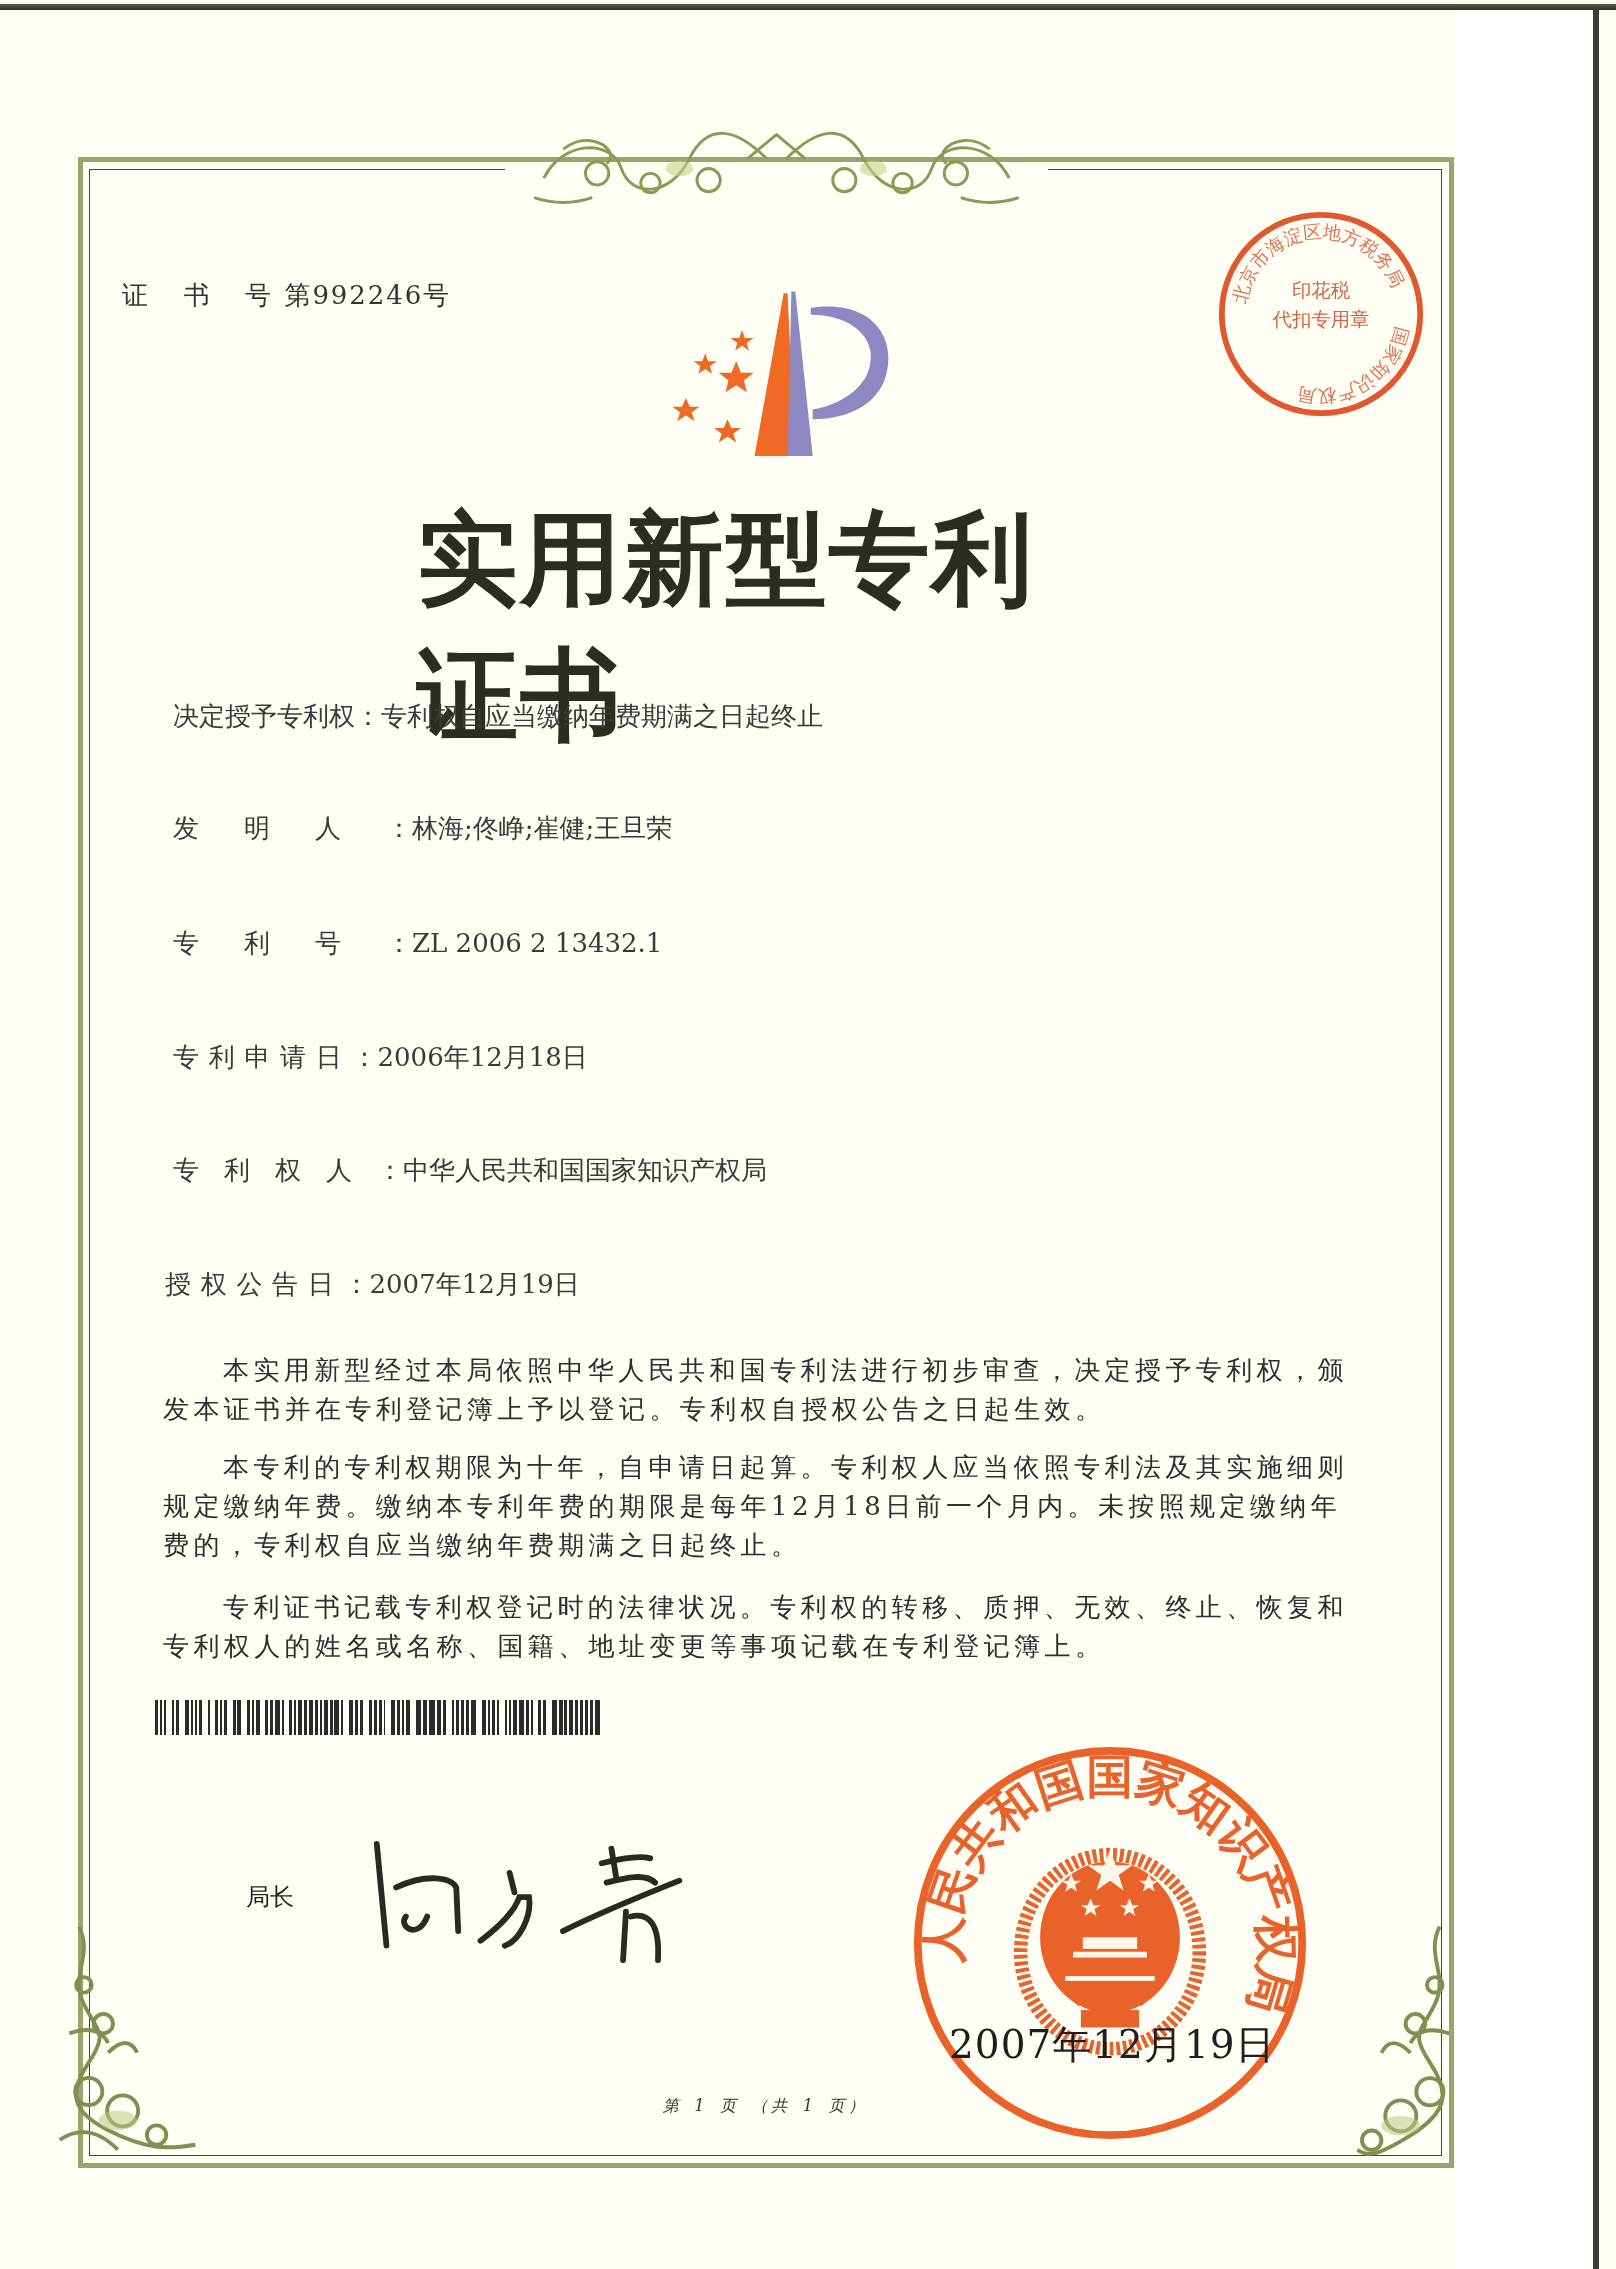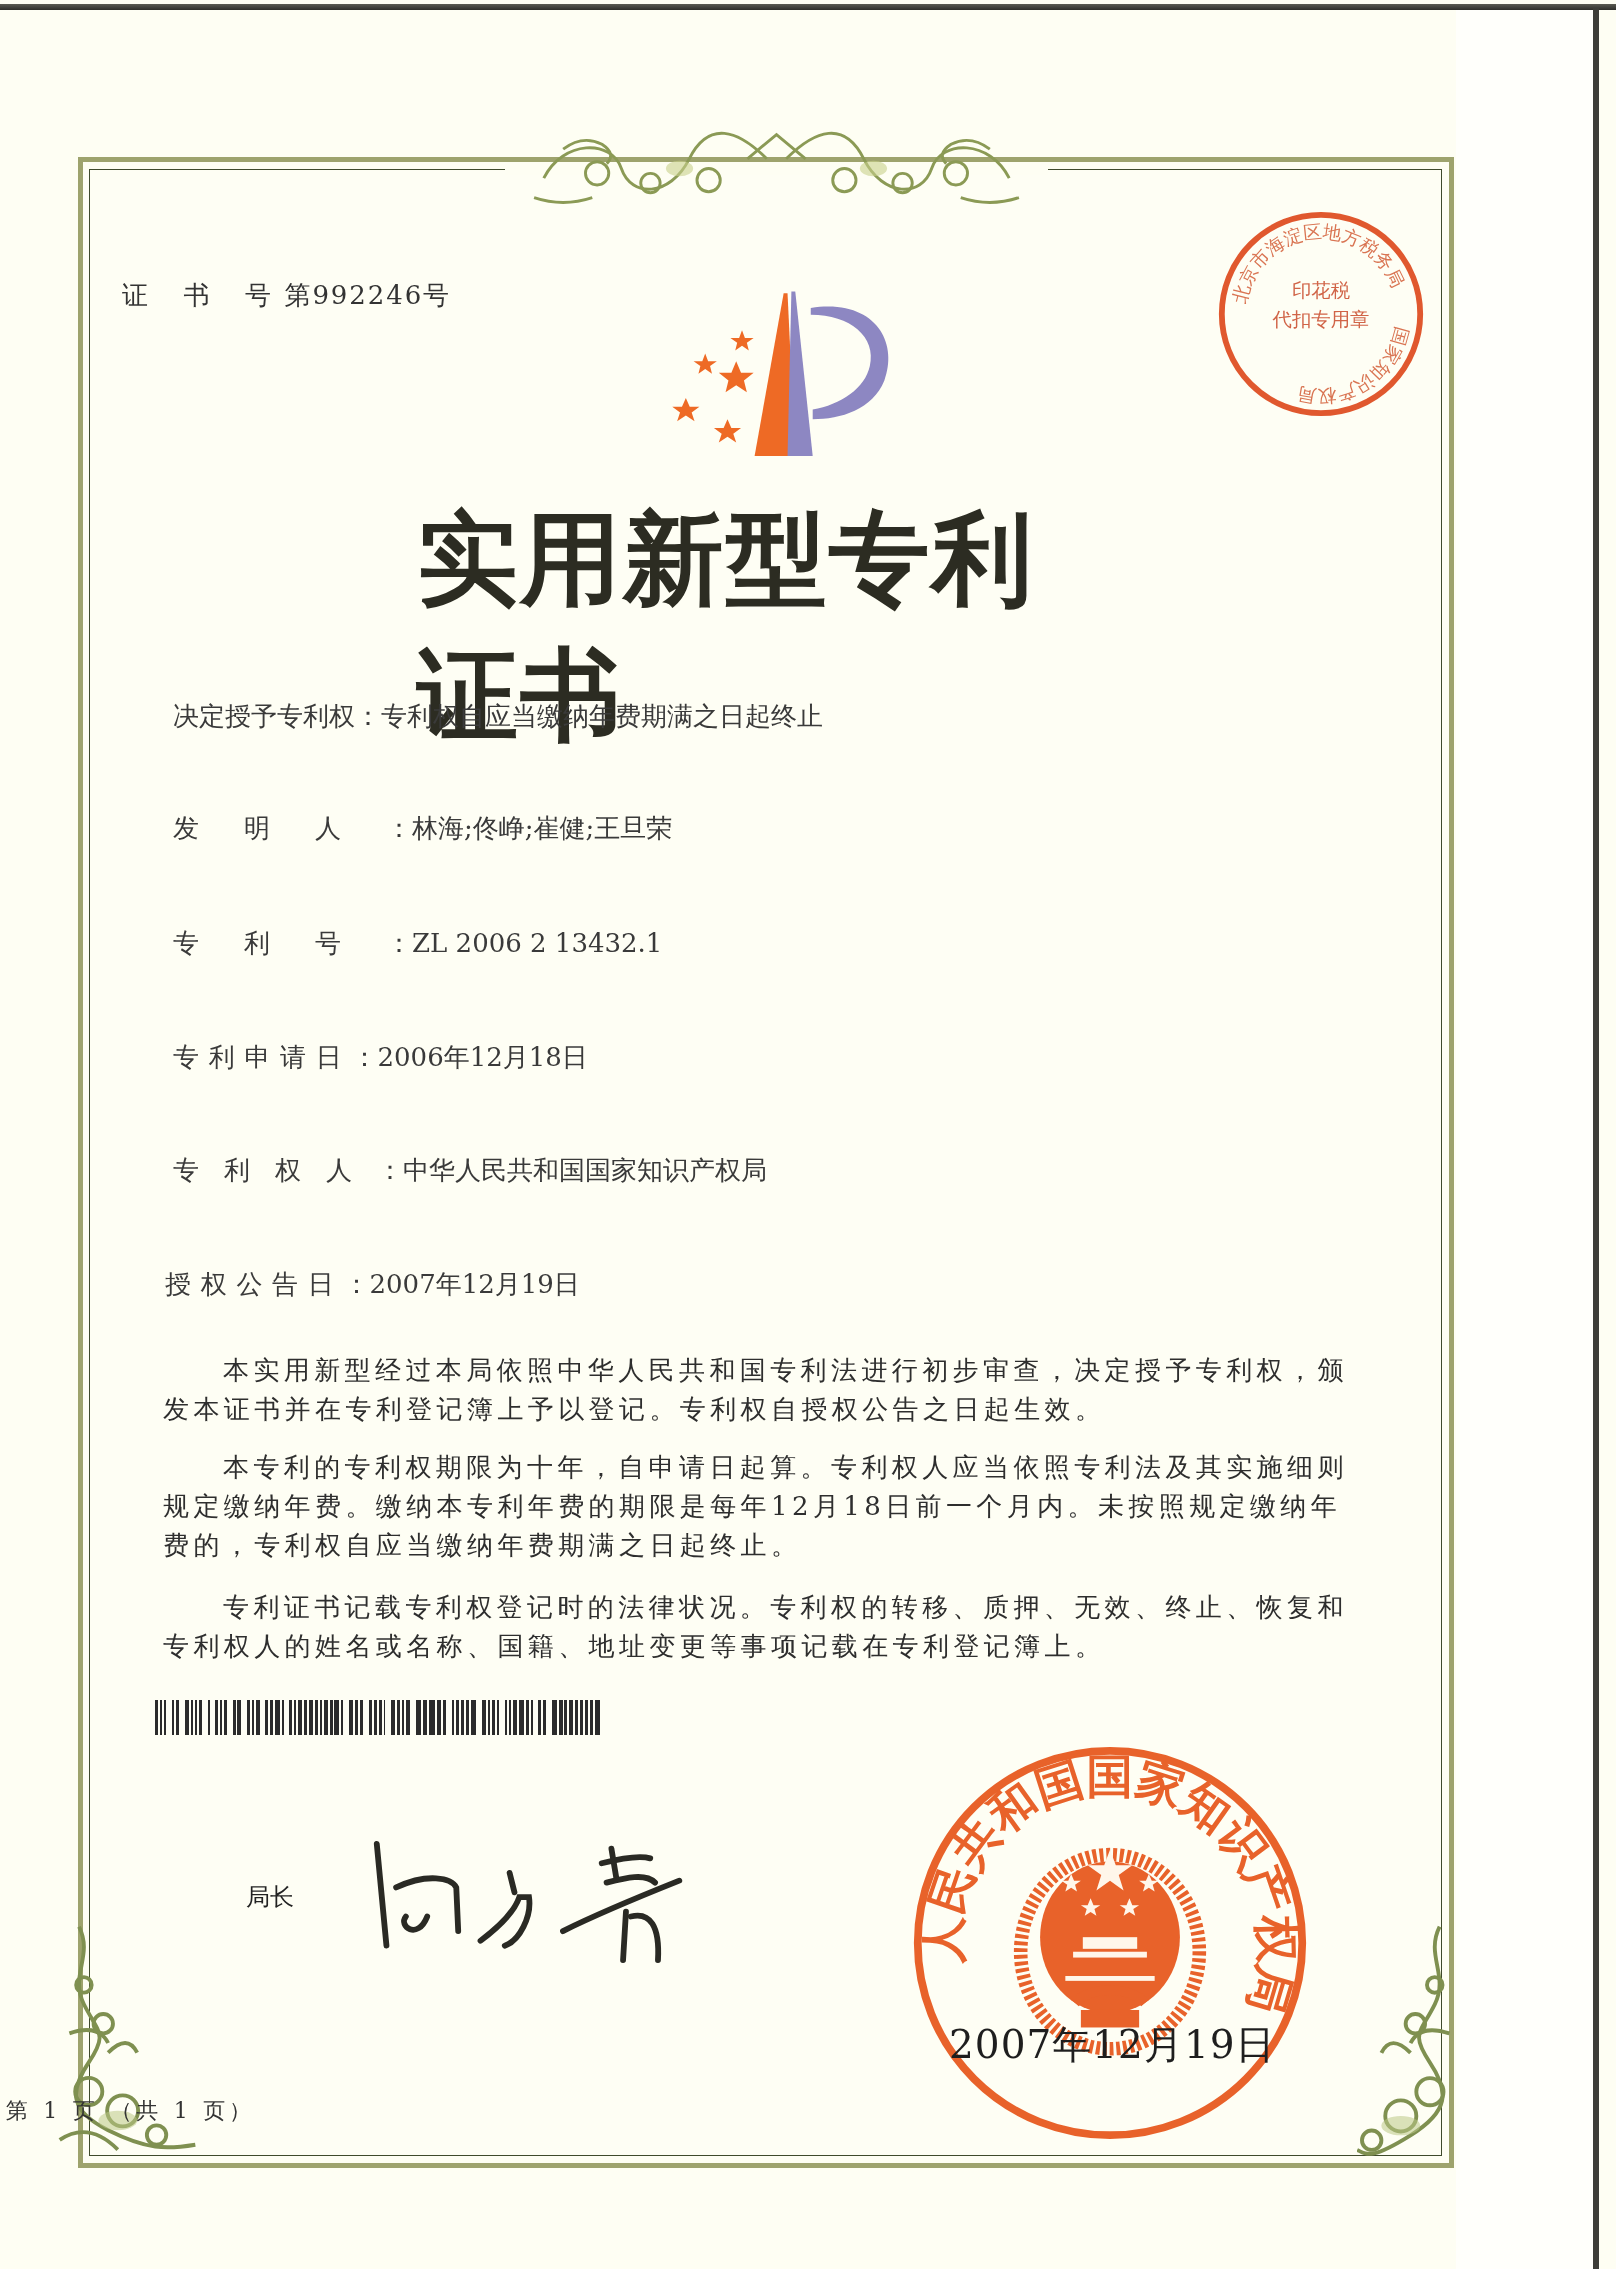--- a/index.html
+++ b/index.html
@@ -74,21 +74,21 @@
 
   
   .director { position: absolute; left: 246px; top: 1881px; font-size: 24px; color: #222; font-family: "DejaVu Sans", sans-serif; }
   .signature { position: absolute; left: 369px; top: 1834px; width: 320px; height: 136px; }
 
   
   .seal { position: absolute; left: 910px; top: 1743px; width: 400px; height: 400px; }
   .issue-date { position: absolute; left: 949px; top: 2018px; font-size: 39px; color: #1e1e1e; letter-spacing: 1px; }
 
   
-  .page-footer { position: absolute; left: 0; top: 2096px; width: 1531px; text-align: left; font-size: 22px; color: #333; letter-spacing: 3.9px; }
+  .page-footer { position: absolute; left: 0; top: 2096px; width: 1531px; text-align: center; font-size: 16px; color: #333; letter-spacing: 3.9px; font-style: italic; }
   .page-footer span { margin: 0 5.8px; }
 </style>
 </head>
 <body>
 
 <div class="scan-white-strip"></div>
 <div class="scan-top"></div>
 <div class="scan-right"></div>
 
 <div class="paper-bg"></div>

